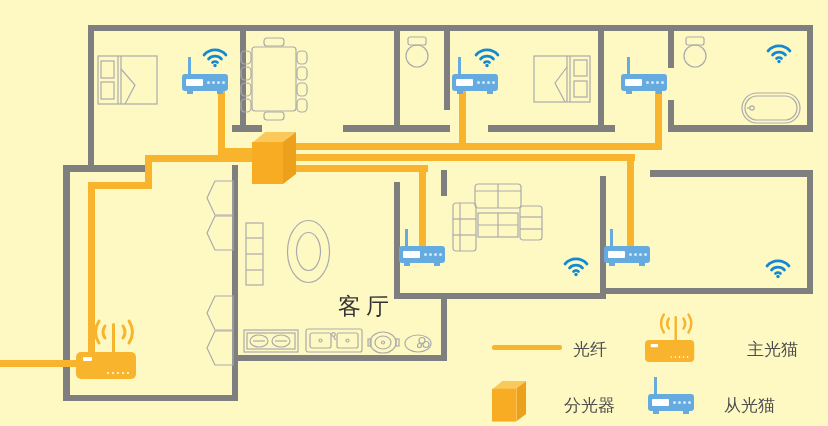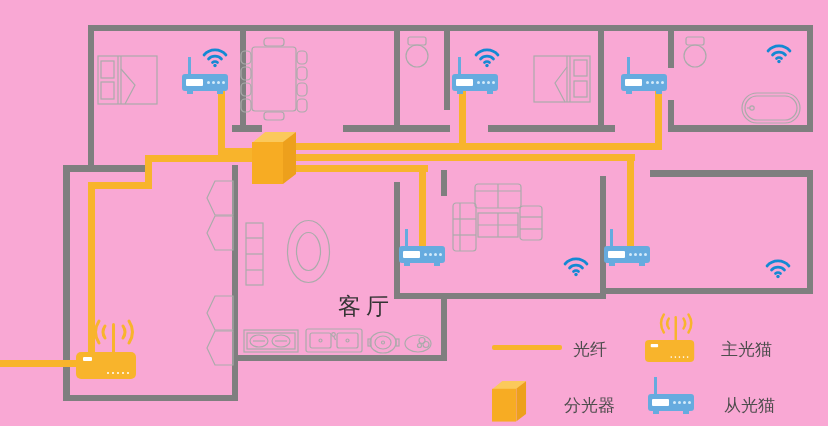--- a/index.html
+++ b/index.html
@@ -1,16 +1,16 @@
 <!DOCTYPE html>
 <html style="--fiber-yellow: #F8B42C; --splitter-front: #F7AC23; --splitter-top: #FBC95B; --splitter-side: #EDA01C; --router-blue: #66ABDF; --wifi-blue: #1489D3; --wall-gray: #7F7F7F; --furniture-gray: #ABABAB; --label-text: #4D4D4D;"><head>
 <meta charset="utf-8">
 <style>
   html,body{margin:0;padding:0;background:#fff;font-family:"Liberation Sans",sans-serif;}
-  .stage{position:relative;width:828px;height:426px;background:#f9a8d4;overflow:hidden;}
+  .stage{position:relative;width:828px;height:426px;background:#fef9c3;overflow:hidden;}
 
   .wall{position:absolute;background:var(--wall-gray,#7f7f7f);}
   .cable{position:absolute;background:var(--fiber-yellow,#F8B42C);}
 
   
   svg.furn{position:absolute;overflow:visible;}
   svg.furn rect,svg.furn line,svg.furn path,svg.furn ellipse,svg.furn circle,svg.furn polygon{
     fill:none;stroke:var(--furniture-gray,#ababab);stroke-width:1.2px;}
 
   
@@ -377,21 +377,21 @@
         <span class="m-slot"></span>
         <span class="m-dots">
             <i></i>
             <i></i>
             <i></i>
             <i></i>
             <i></i>
           </span>
       </span>
     </div>
-    <div class="legend-label" style="left:721px;top:338px">主光猫</div>
+    <div class="legend-label" style="left:747px;top:338px">主光猫</div>
 
     <div class="router" style="left:648px;top:377px">
       <span class="ant"></span>
       <span class="body">
           <span class="screen"></span>
           <span class="dots">
             <i></i>
             <i></i>
             <i></i>
             <i></i>

